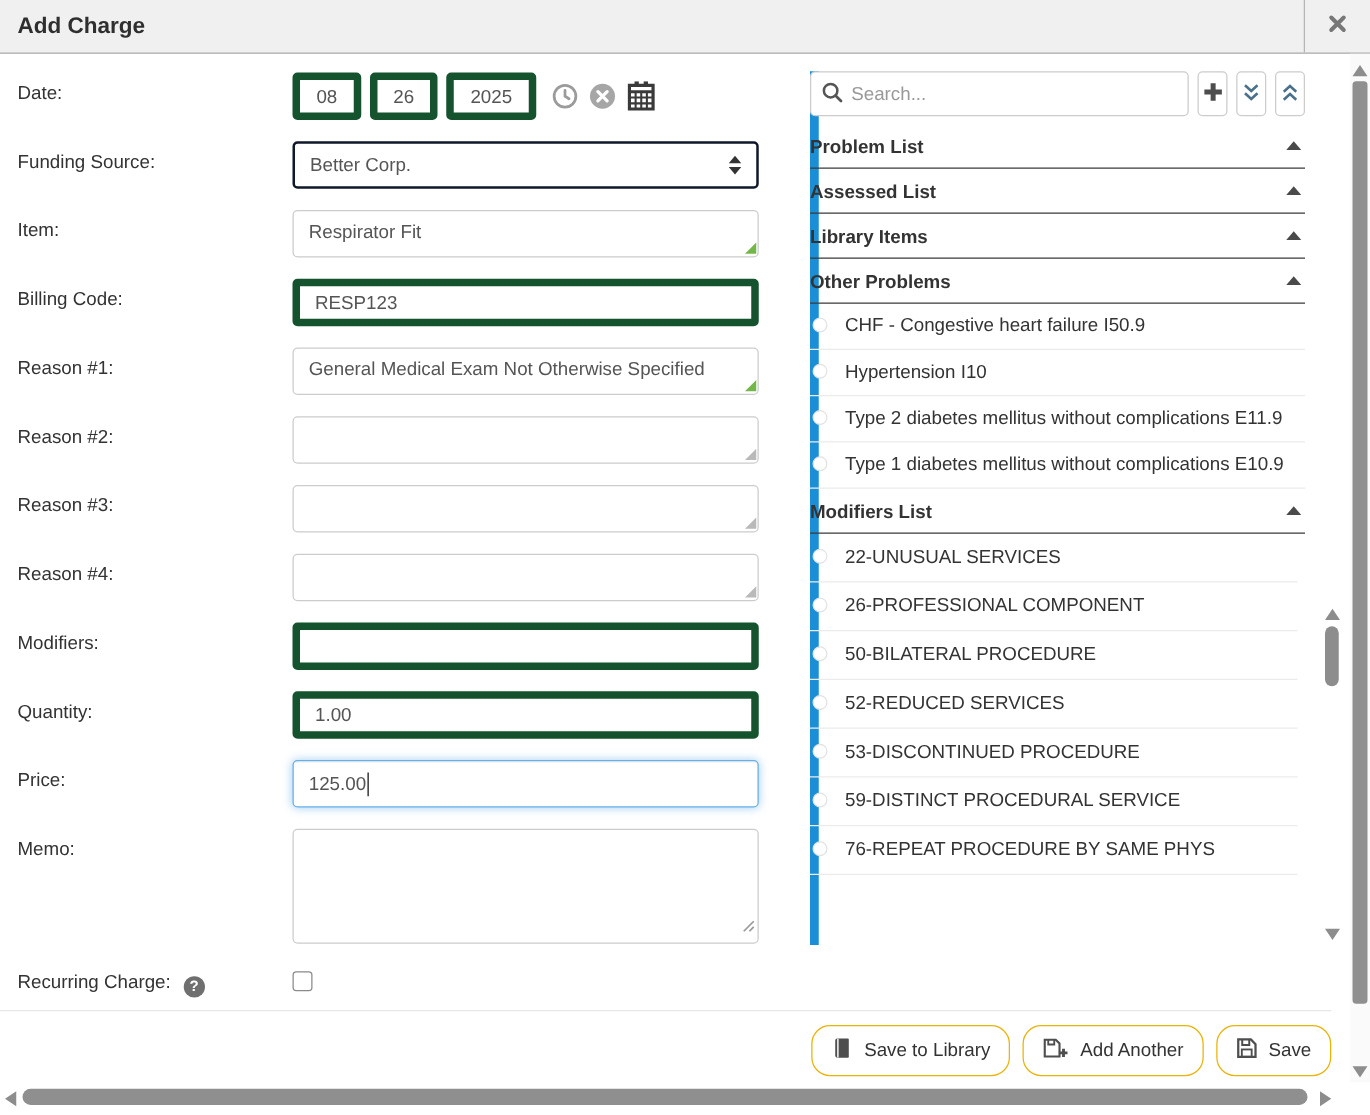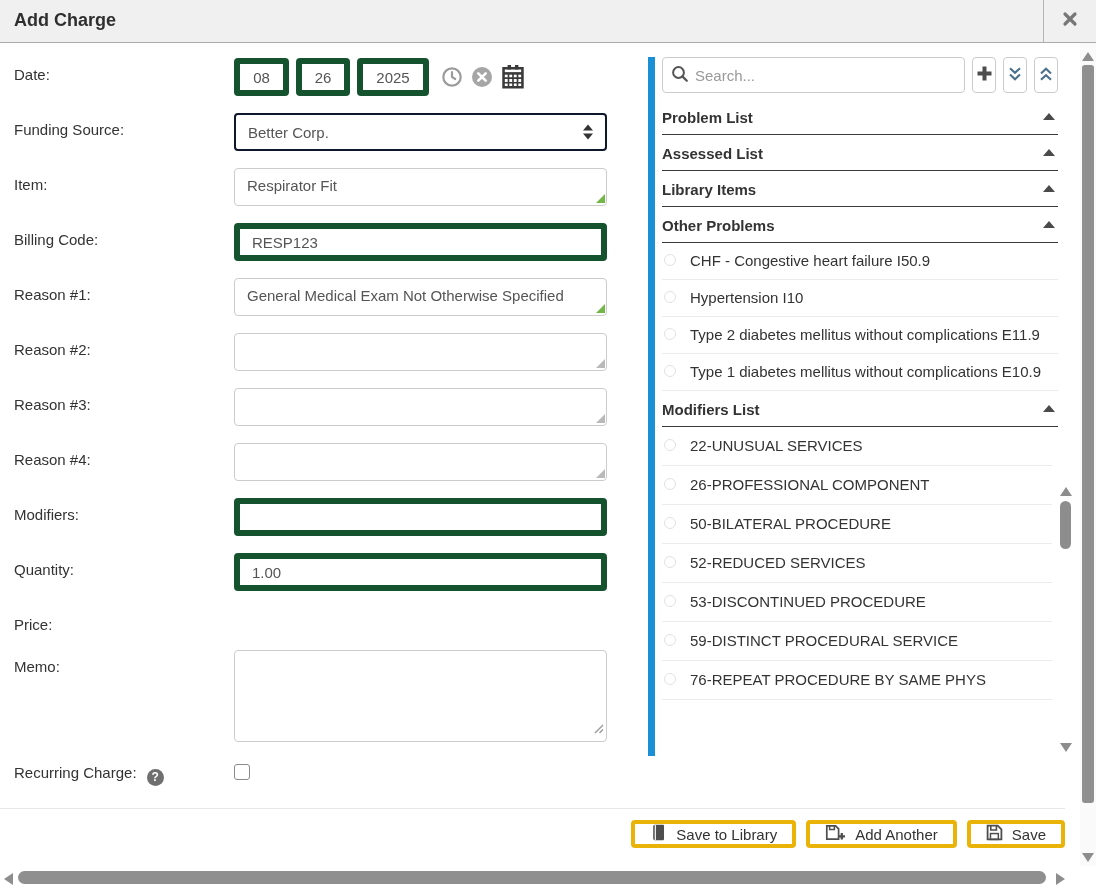--- a/index.html
+++ b/index.html
@@ -45,27 +45,27 @@
   .caret{display:inline-block;width:1.5px;height:19px;background:#111;margin-left:1px;}
   .help-icon{display:inline-flex;width:17px;height:17px;border-radius:50%;background:#6f6f6f;color:#fff;
     font-size:12px;font-weight:bold;align-items:center;justify-content:center;margin-left:6px;vertical-align:-3px;}
   .chk{appearance:none;-webkit-appearance:none;width:16px;height:16px;border:1px solid #8a8a8a;border-radius:3px;
     background:#fff;margin:5px 0 0 0;cursor:pointer;}
   .row.recurring{margin-bottom:16px;}
   .row.recurring > label{padding-top:5px;}
   
   .footer-divider{position:absolute;left:0;top:808px;width:1065px;height:1px;background:#e7e7e7;}
   .footer{position:absolute;top:820px;right:31px;display:flex;gap:10px;}
-  .btn{display:inline-flex;align-items:center;gap:9px;height:28px;padding:0 15px;background:#fff;
-    border:4px solid #eab308;border-radius:4px;font-size:15px;color:#333;cursor:pointer;
+  .btn{display:inline-flex;align-items:center;gap:9px;height:41px;padding:0 15px;background:#fff;
+    border:1px solid #eab308;border-radius:15px;font-size:15px;color:#333;cursor:pointer;
     font-family:"Liberation Sans",sans-serif;box-sizing:border-box;}
   
   .panel{position:absolute;left:648px;top:57px;width:432px;}
   .accent{position:absolute;left:0;top:0;width:7px;height:699px;background:#1b8fd6;}
-  .panel-inner{margin-left:14px;width:396px;}
+  .panel-inner{width:396px;}
   .search-row{display:flex;margin-bottom:6px;}
   .search-box{position:relative;width:303px;flex:0 0 303px;}
   .search-input{width:303px;height:36px;border:1px solid #ccc;border-radius:4px;box-sizing:border-box;
     padding:0 10px 0 32px;font-size:15px;color:#555;outline:none;font-family:"Liberation Sans",sans-serif;}
   .search-input::placeholder{color:#999;opacity:1;}
   .search-glass{position:absolute;left:9px;top:8px;}
   .icon-btn{width:34px;height:36px;margin-left:7px;border:1px solid #ccc;border-radius:4px;background:#fff;
     display:flex;align-items:center;justify-content:center;box-sizing:border-box;cursor:pointer;padding:0;}
   .sec-header{position:relative;padding:8px 20px 5px 0;border-bottom:1px solid #3a3a3a;
     font-weight:bold;font-size:15px;color:#333;line-height:22px;cursor:pointer;}
@@ -209,20 +209,24 @@
       <input class="txt wide" value="" style="">
     </div>
 
     <div class="row">
       <label>Quantity:</label>
       <input class="txt wide" value="1.00" style="">
     </div>
 
     <div class="row">
       <label>Price:</label>
+      <div class="txt wide fake-input focused">
+        <span>125.00</span>
+        <span class="caret"></span>
+      </div>
     </div>
 
     <div class="row">
       <label>Memo:</label>
       <div class="ta-wrap">
         <textarea class="ta memo" style=""></textarea>
         <span class="grip-lines">
           <svg width="10" height="10" viewBox="0 0 10 10">
               <path d="M9 1L1 9M9 5.5L5.5 9" stroke="#9a9a9a" stroke-width="1.4"></path>
             </svg>

